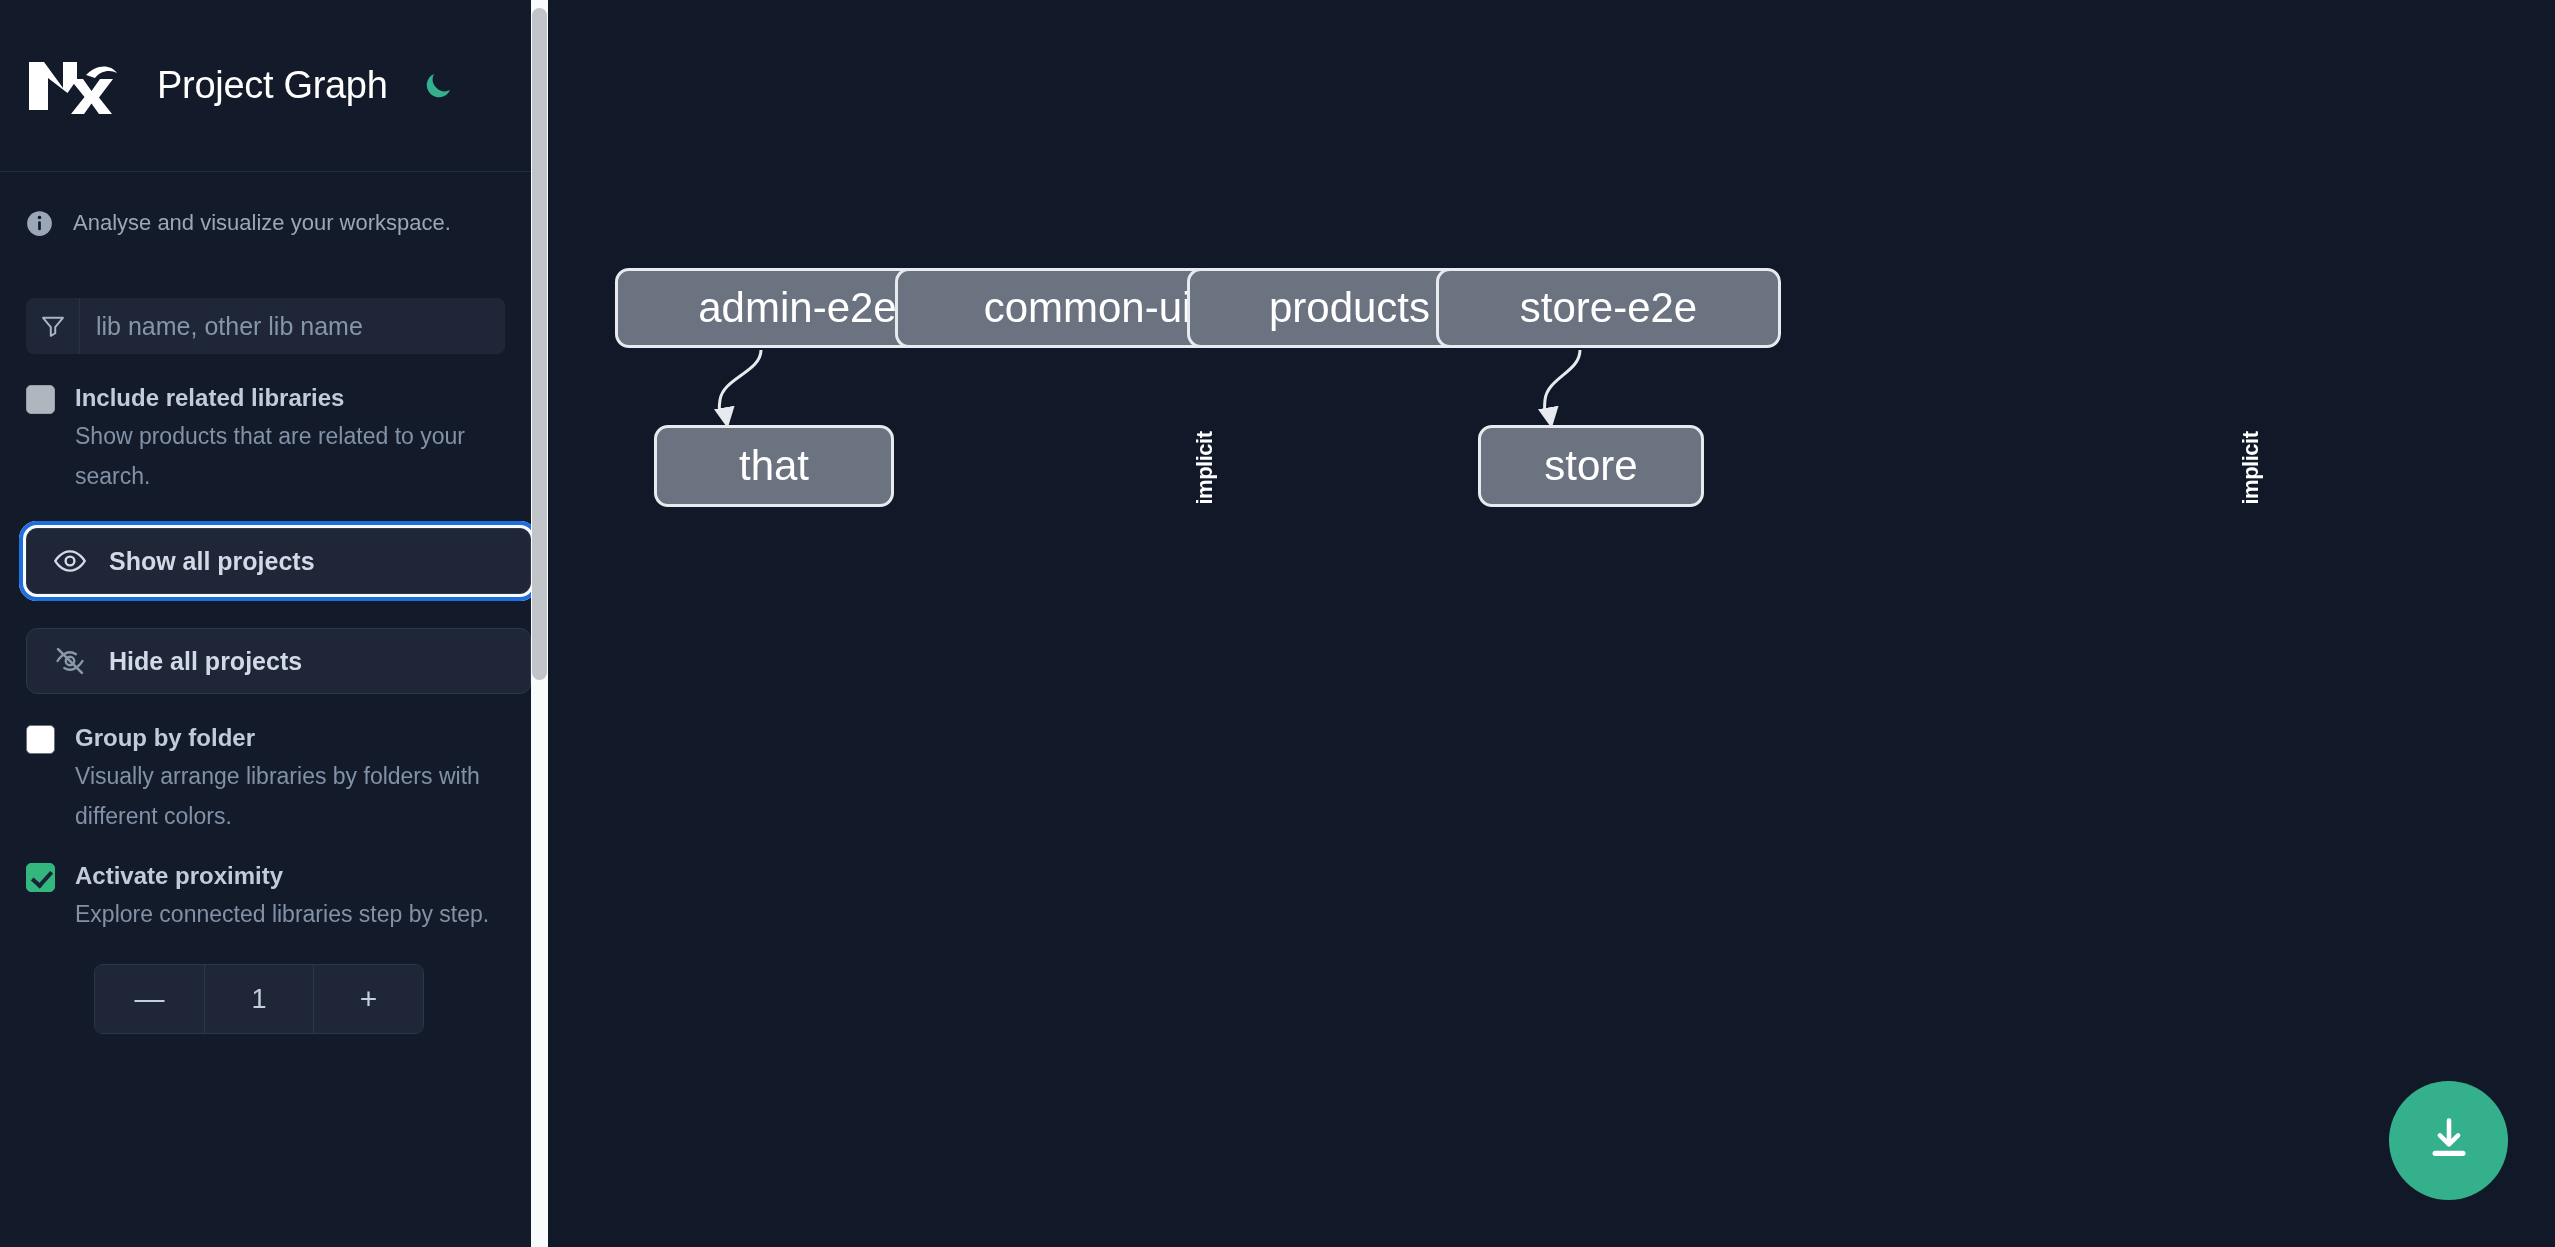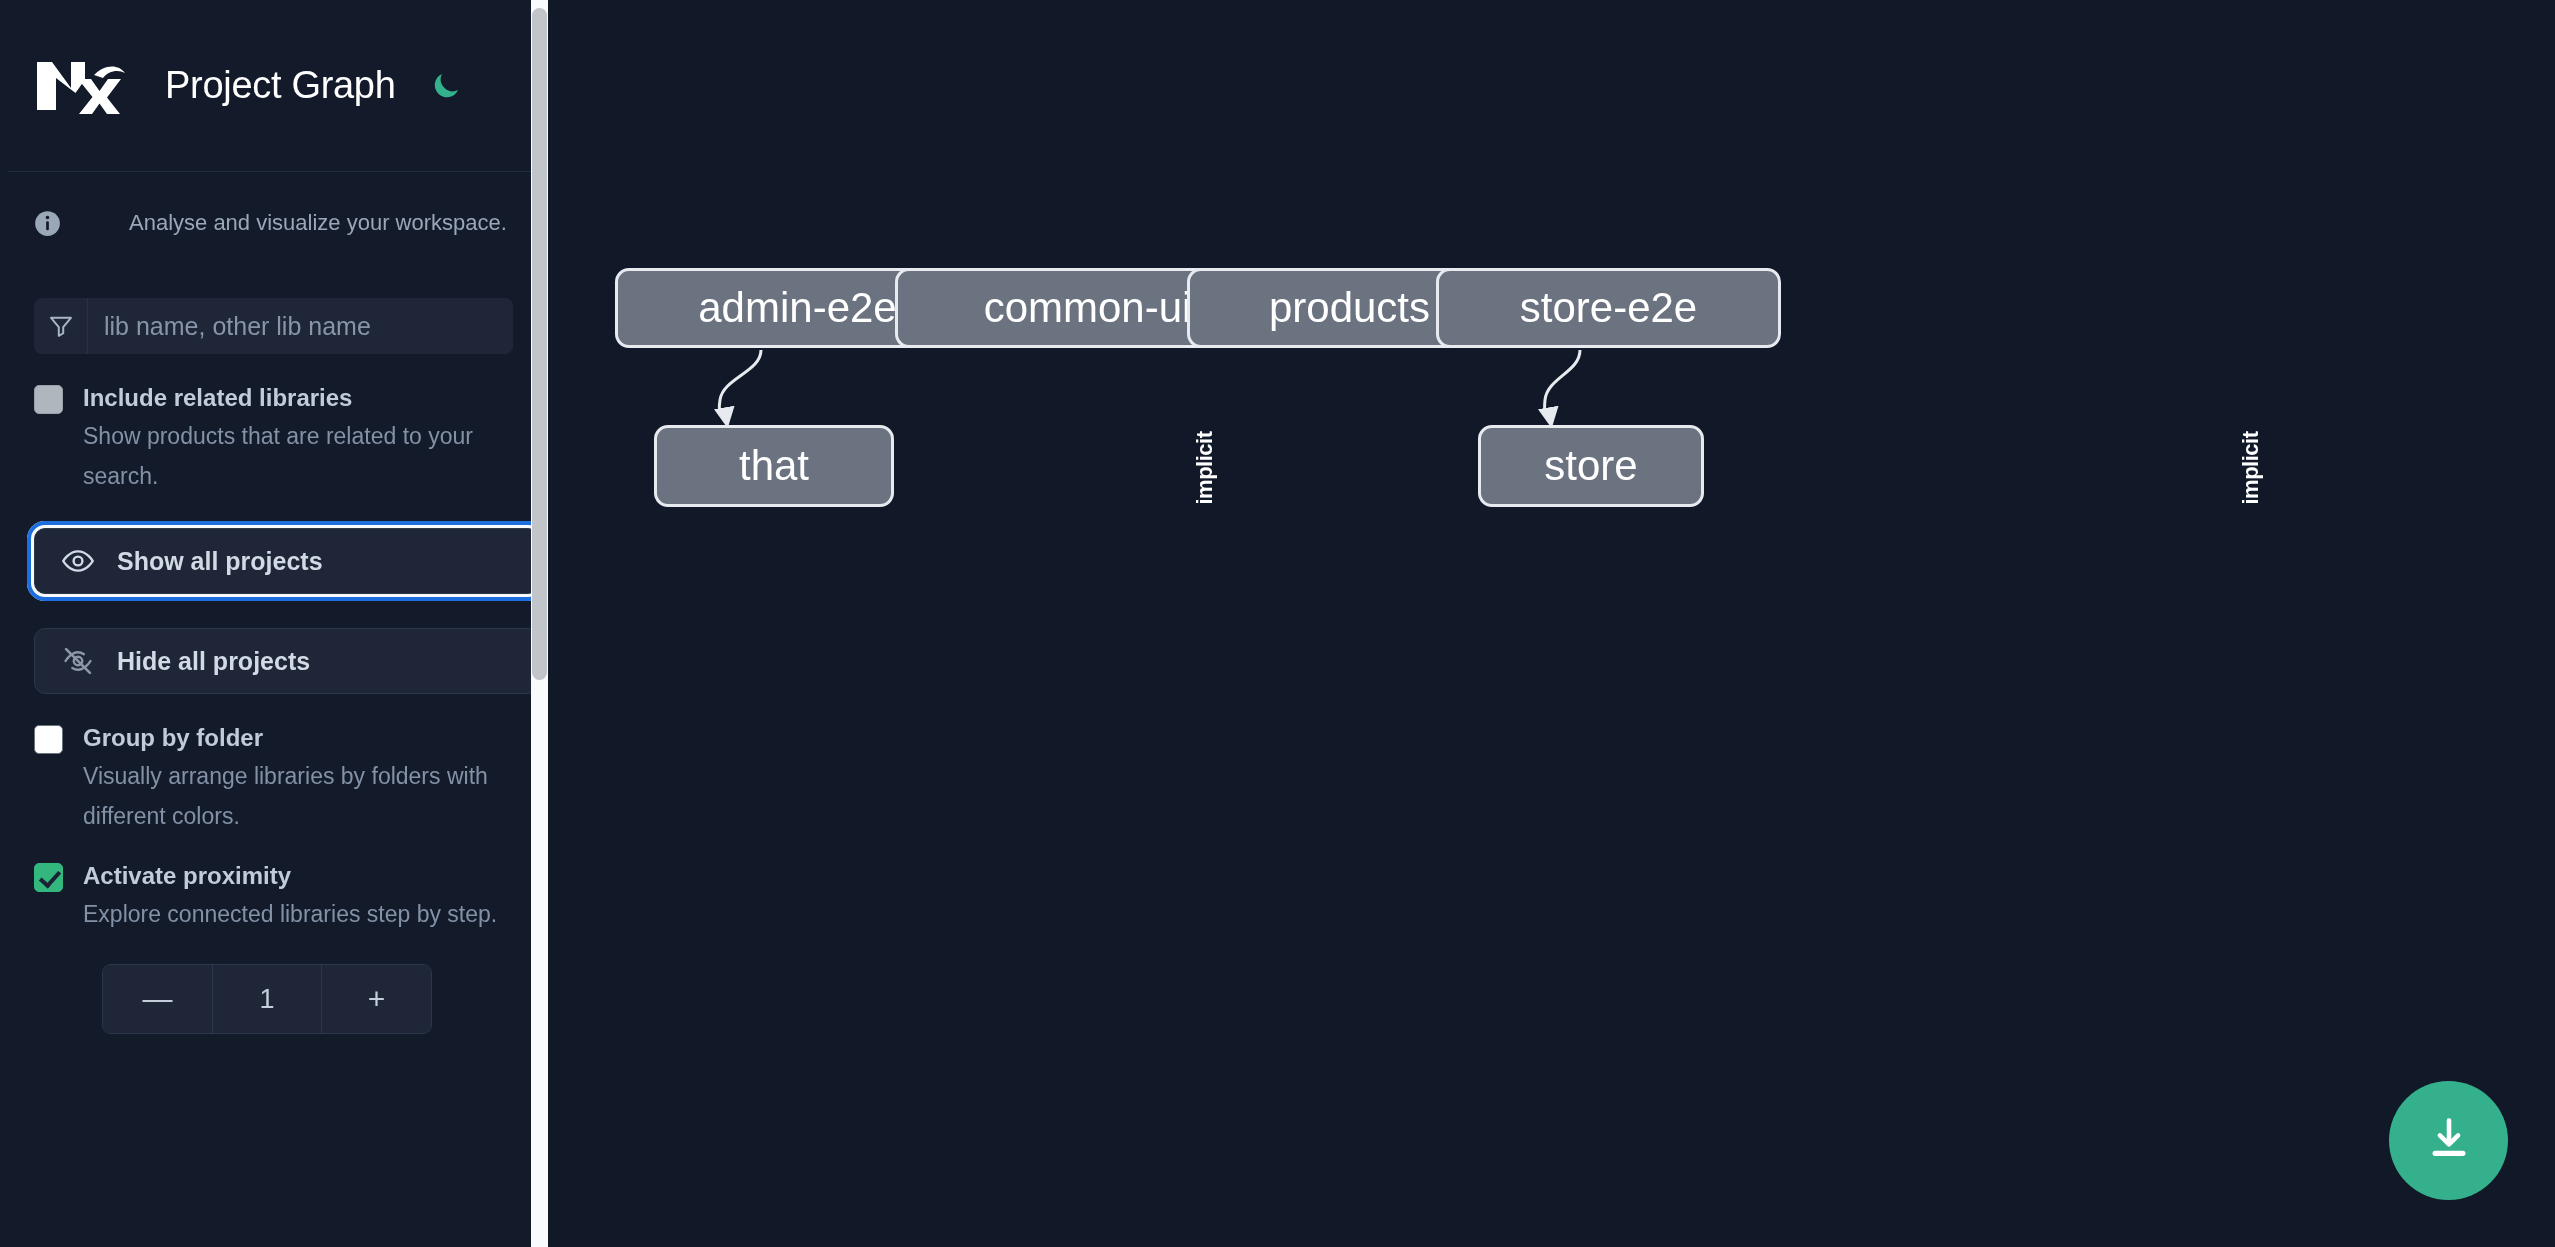--- a/index.html
+++ b/index.html
@@ -28,21 +28,20 @@
     background: #131b2b;
     flex: 0 0 555px;
     overflow: hidden;
   }
 
   .sidebar-inner {
     position: absolute;
     top: 0; left: 0;
     width: 531px;
     height: 1247px;
-    margin-left: 8px;
   }
 
   
   .sb-header {
     height: 172px;
     display: flex;
     align-items: center;
     padding-left: 26px;
     border-bottom: 1px solid #1f2b3e;
   }
@@ -61,21 +60,20 @@
     display: flex; align-items: center; justify-content: center;
     cursor: pointer;
   }
 
   
   .sb-tagline {
     height: 102px;
     display: flex;
     align-items: center;
     padding-left: 26px;
-    gap: 48px;
   }
   .info-icon { width: 27px; height: 27px; flex: 0 0 auto; }
   .tagline-text {
     margin-left: 20px;
     color: #9aa7b8;
     font-size: 22px;
   }
 
   
   .search-wrap {

